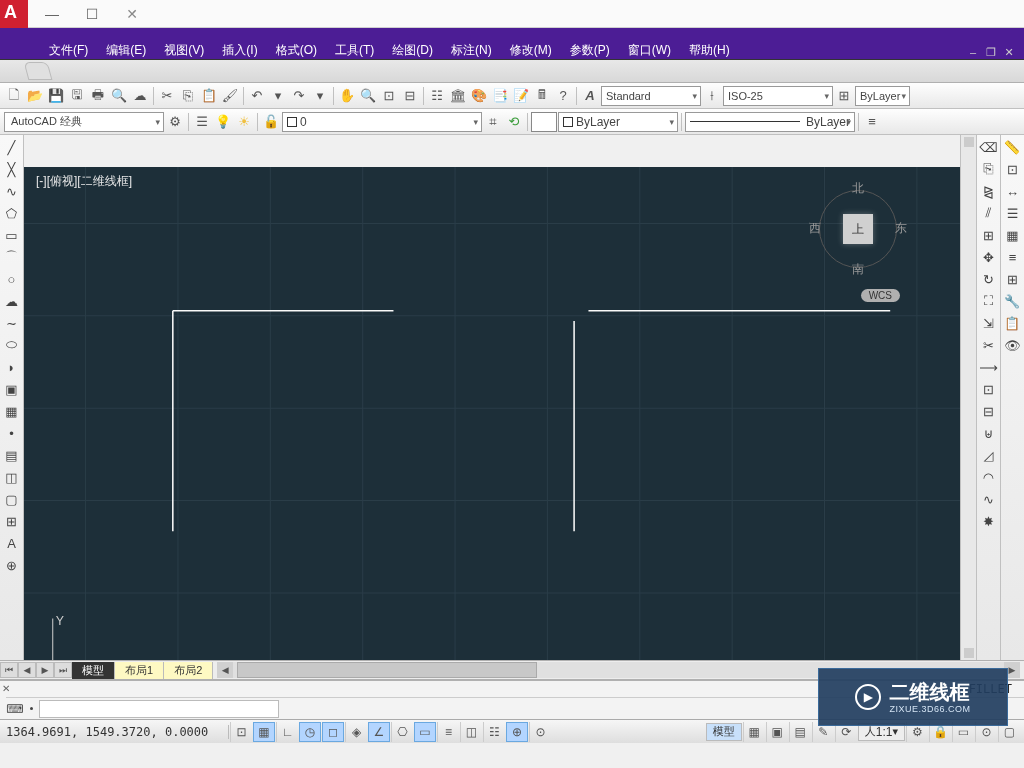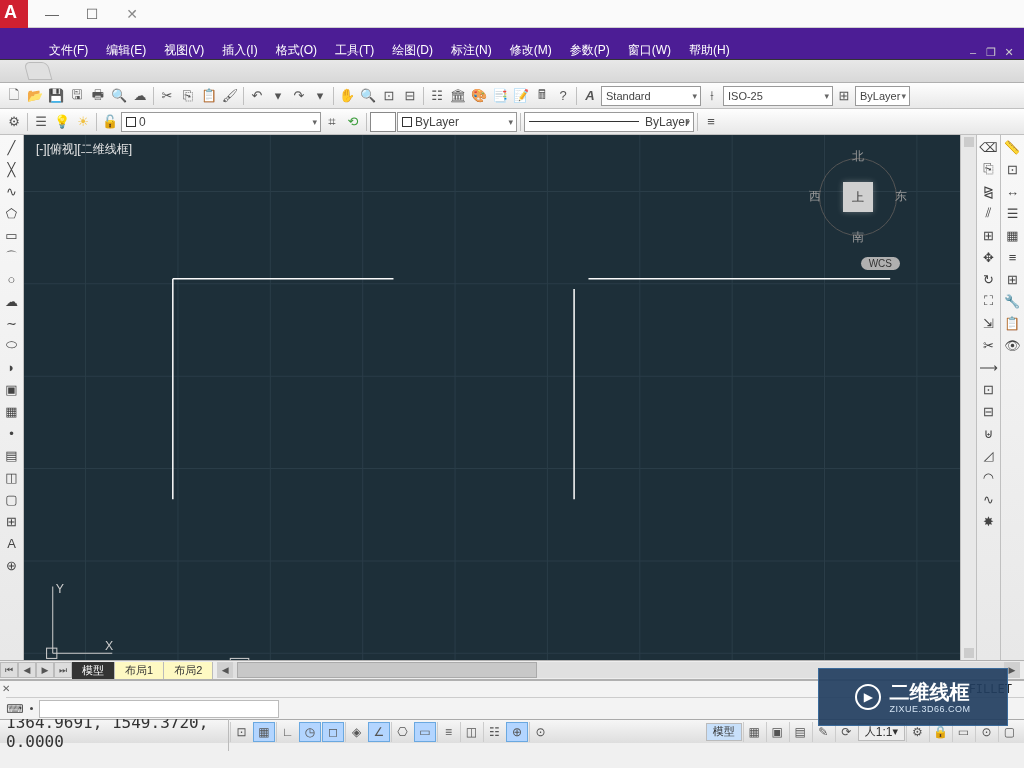--- a/index.html
+++ b/index.html
@@ -36,21 +36,21 @@
 .tb-combo-ws { width: 160px; padding-left: 6px; }
 .tb-combo-layer { width: 200px; display: flex; gap: 3px; align-items: center; }
 .tb-combo-lt { width: 120px; }
 .tb-lineweight { width: 170px; display: flex; align-items: center; gap: 6px; }
 .tb-lineweight .line { flex: 1; height: 0; border-top: 1px solid #333; }
 
 .main-area { display: flex; height: 525px; }
 .left-tools { width: 24px; background: linear-gradient(#f8f8f8, #e8e8e8); border-right: 1px solid #c0c0c0; display: flex; flex-direction: column; align-items: center; padding-top: 2px; gap: 2px; }
 .lt-icon { width: 20px; height: 20px; display: flex; align-items: center; justify-content: center; color: #444; font-size: 13px; }
 
-.canvas-wrap { flex: 1; position: relative; background: #1d2f39; overflow: hidden; }
+.canvas-wrap { flex: 1; position: relative; background: #1d2f39; overflow: hidden; margin-top: 32px; }
 .canvas-label { position: absolute; left: 12px; top: 6px; color: #e8e8e8; font-size: 12px; }
 .canvas-svg { position: absolute; inset: 0; }
 .viewcube { position: absolute; right: 55px; top: 15px; width: 94px; height: 94px; }
 .viewcube .ring { position: absolute; inset: 8px; border: 1px solid #555; border-radius: 50%; }
 .viewcube .face { position: absolute; left: 32px; top: 32px; width: 30px; height: 30px; background: #d0d0d0; display: flex; align-items: center; justify-content: center; font-size: 12px; color: #333; box-shadow: 0 0 6px rgba(255,255,255,0.3); }
 .viewcube .dir { position: absolute; color: #999; font-size: 12px; }
 .viewcube .n { left: 41px; top: -2px; }
 .viewcube .s { left: 41px; bottom: -2px; }
 .viewcube .w { left: -2px; top: 38px; }
 .viewcube .e { right: -2px; top: 38px; }
@@ -82,21 +82,21 @@
 .cmd-area .close-x { position: absolute; left: 2px; top: 2px; color: #666; font-size: 10px; }
 .cmd-line { font-family: "SimSun", monospace; font-size: 12px; color: #222; padding: 1px 12px; min-height: 15px; text-align: right; }
 .cmd-opt-u { color: #0050d0; }
 .cmd-opt-p { color: #0050d0; }
 .cmd-prompt-row { display: flex; align-items: center; height: 22px; border-top: 1px solid #ccc; }
 .cmd-prompt-icon { width: 18px; font-size: 12px; color: #444; text-align: center; }
 .cmd-bold { font-weight: bold; }
 .cmd-input-box { background: #fff; border: 1px solid #bbb; height: 18px; width: 240px; margin-left: 2px; }
 
 .status-bar { height: 24px; background: linear-gradient(#f6f6f6, #dedede); display: flex; align-items: center; border-top: 1px solid #aaa; padding: 0 4px; gap: 1px; }
-.sb-coords { font-family: monospace; font-size: 16px; color: #333; width: 225px; border-right: 1px solid #bbb; padding-left: 2px; }
+.sb-coords { font-family: monospace; font-size: 12px; color: #333; width: 225px; border-right: 1px solid #bbb; padding-left: 2px; }
 .sb-icon { width: 22px; height: 20px; display: flex; align-items: center; justify-content: center; color: #555; font-size: 12px; border-left: 1px solid #ccc; }
 .sb-icon.active { background: #b3d5ff; border: 1px solid #6aa8e0; }
 .sb-text { padding: 0 6px; font-size: 11px; color: #333; background: #eee; border: 1px solid #bbb; height: 18px; display: flex; align-items: center; }
 .sb-text.active { background: #c8e0fa; }
 .sb-spacer { flex: 1; }
 
 .watermark { position: absolute; right: 16px; bottom: 42px; width: 190px; height: 58px; background: rgba(34,62,96,0.92); display: flex; align-items: center; justify-content: center; color: #fff; border: 1px solid #3a6a9a; }
 .watermark .play { width: 26px; height: 26px; border: 2px solid #fff; border-radius: 50%; display: flex; align-items: center; justify-content: center; margin-right: 8px; font-size: 12px; }
 .watermark .txt { display: flex; flex-direction: column; line-height: 1.2; }
 .watermark .txt .main { font-size: 20px; font-weight: bold; }
@@ -173,20 +173,21 @@
   <div class="tb-sep"></div>
   <div class="tb-icon" style="font-style:italic;font-weight:bold;">A</div>
   <div class="tb-combo tb-combo-std">Standard</div>
   <div class="tb-icon">⟊</div>
   <div class="tb-combo tb-combo-iso">ISO-25</div>
   <div class="tb-icon">⊞</div>
   <div class="tb-combo tb-combo-std2">ByLayer</div>
 </div>
 
 <div class="toolbar-row">
+  <div class="tb-combo tb-combo-ws">AutoCAD 经典</div>
   <div class="tb-icon">⚙</div>
   <div class="tb-sep"></div>
   <div class="tb-icon">☰</div>
   <div class="tb-icon" style="color:#f0c040">💡</div>
   <div class="tb-icon" style="color:#f0c040">☀</div>
   <div class="tb-sep"></div>
   <div class="tb-icon">🔓</div>
   <div class="tb-combo tb-combo-layer">
     <span style="width:10px;height:10px;background:#fff;border:1px solid #333;display:inline-block"></span>
     <span>0</span>

